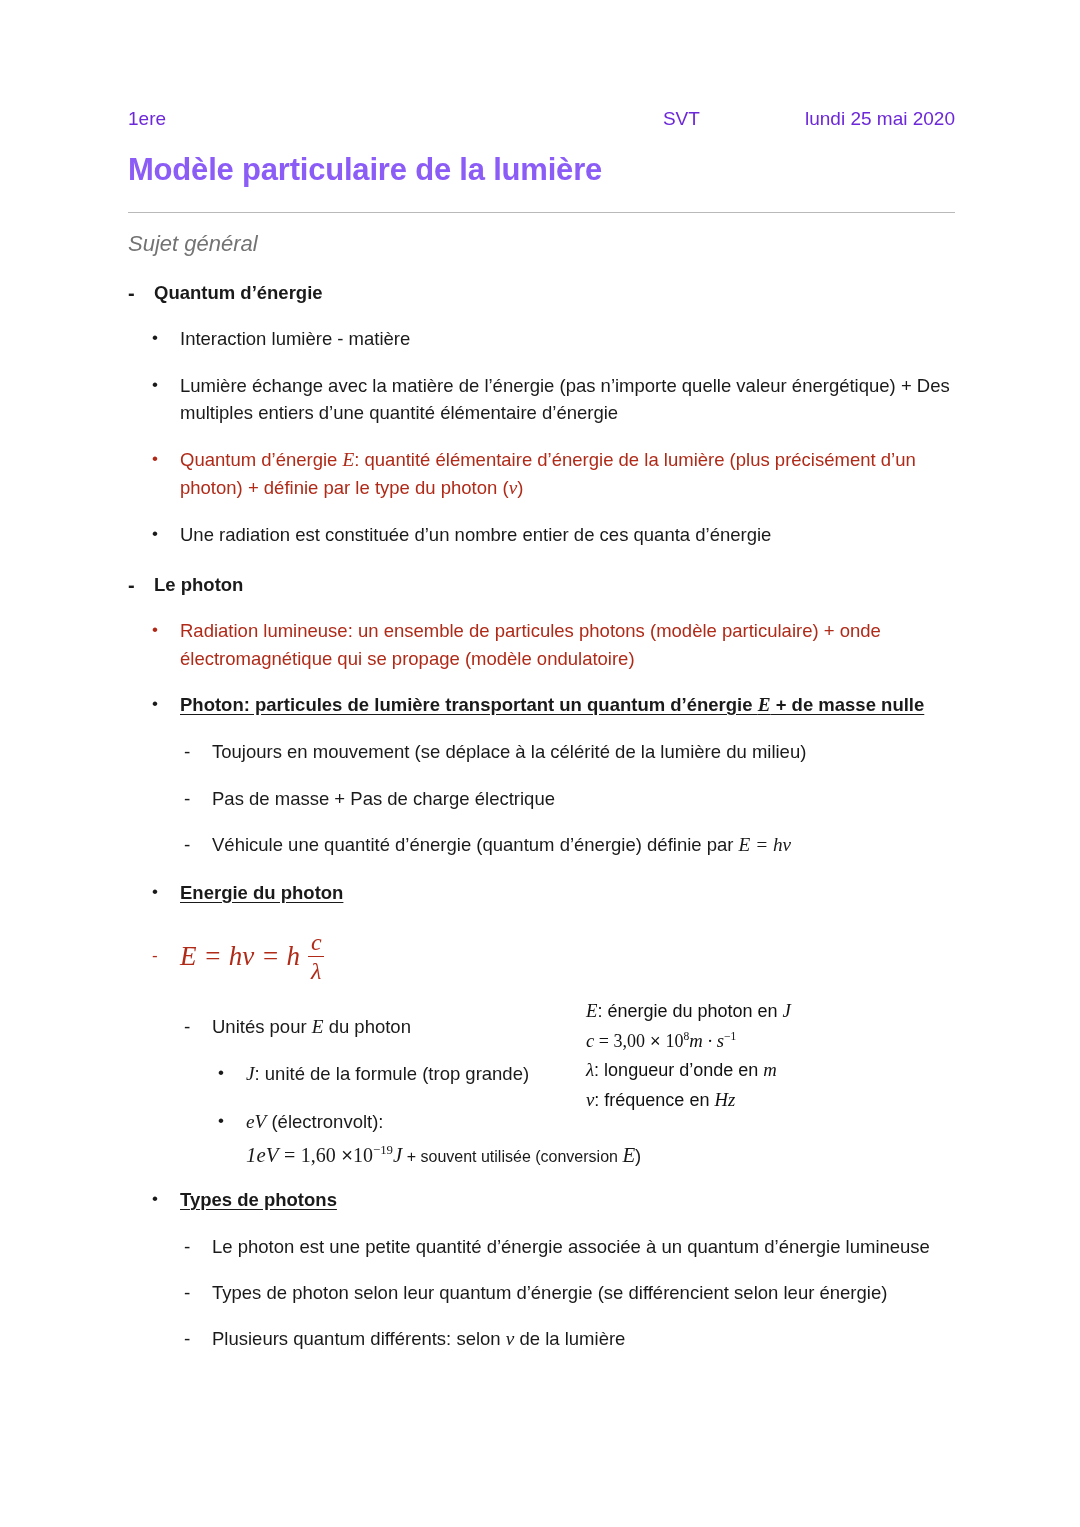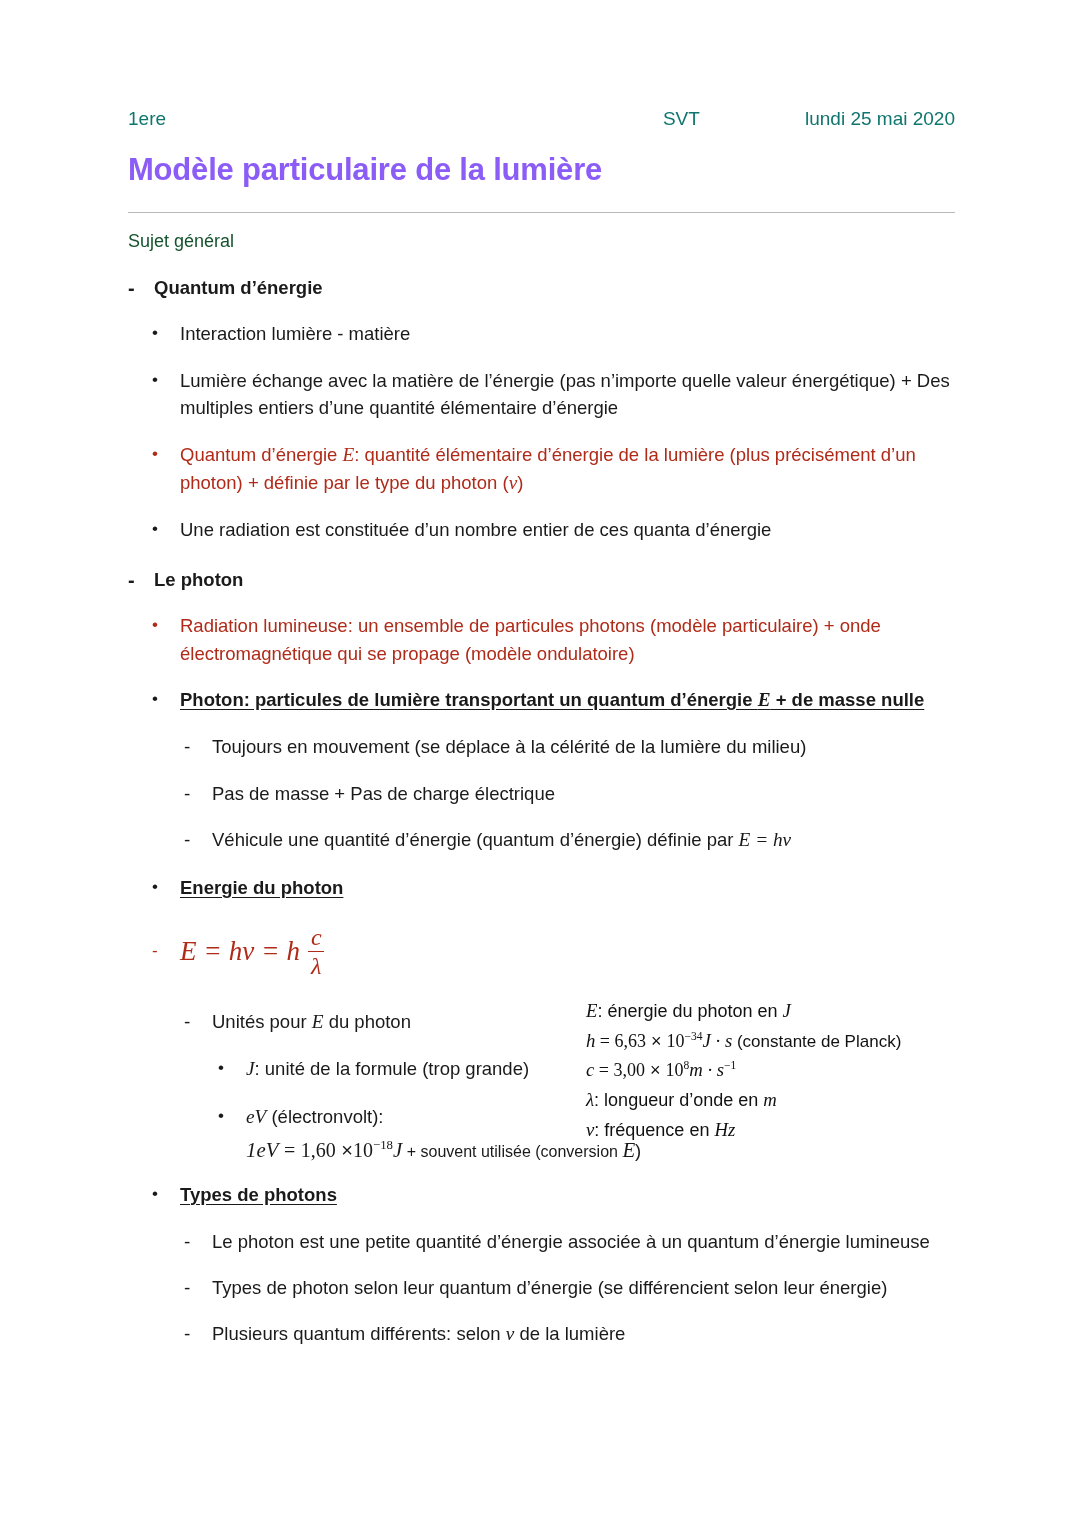--- a/index.html
+++ b/index.html
@@ -21,21 +21,21 @@
     top: 0;
     width: 827px;
   }
 
   
   .meta-row {
     display: flex;
     align-items: baseline;
     margin-top: 108px;
     font-size: 19px;
-    color: #0f766e;
+    color: #6d28d9;
   }
   .meta-left  { width: 33%; text-align: left; }
   .meta-mid   { width: 34%; text-align: center; padding-left: 262px; box-sizing: border-box; }
   .meta-right { width: 33%; text-align: right; }
 
   .doc-title {
     margin-top: 22px;
     font-size: 31px;
     font-weight: bold;
     color: #8b5cf6;
@@ -43,22 +43,23 @@
   }
 
   .rule {
     margin-top: 24px;
     border-top: 1.4px solid #b9b9b9;
     width: 827px;
   }
 
   .section-title {
     margin-top: 18px;
-    font-size: 18px;
-    color: #14532d;
+    font-size: 22px;
+    color: #737373;
+    font-style: italic;
   }
 
   
   .lvl1, .lvl2, .lvl3, .lvl4 {
     position: relative;
     font-size: 18.5px;
     line-height: 1.48;
   }
   .lvl1 { margin-left: 0px;   padding-left: 26px; margin-top: 22px; font-weight: bold; }
   .lvl2 { margin-left: 24px;  padding-left: 28px; margin-top: 19px; }
@@ -260,21 +261,21 @@
 
   <div class="lvl4">
     <span class="marker dot">•</span>
     <span class="m">eV</span><span> (électronvolt):</span>
   </div>
 
   <div class="conv-line">
     <span class="m">1eV</span>
     <span class="mr">=</span>
     <span class="mr">1,60</span>
-    <span>×</span><span class="mr">10</span><sup class="ex">−18</sup><span class="m">J</span><span style="font-size:16px"> + souvent utilisée (conversion </span><span class="m">E</span><span style="font-size:18.5px">)</span>
+    <span>×</span><span class="mr">10</span><sup class="ex">−19</sup><span class="m">J</span><span style="font-size:16px"> + souvent utilisée (conversion </span><span class="m">E</span><span style="font-size:18.5px">)</span>
   </div>
 
   <div class="lvl2">
     <span class="marker dot">•</span>
     <span class="u">Types de photons</span>
   </div>
 
   <div class="lvl3">
     <span class="marker dash">-</span>
     <span>Le photon est une petite quantité d’énergie associée à un quantum d’énergie lumineuse</span>
@@ -290,23 +291,20 @@
     <span>Plusieurs quantum différents: selon </span><span class="m">ν</span><span> de la lumière</span>
   </div>
 
 </div>
 
 <div class="legend">
   <div>
     <span class="m">E</span><span>: énergie du photon en </span><span class="m">J</span>
   </div>
   <div>
-    <span class="m">h</span><span class="mr"> = </span><span class="mr">6,63</span><span> × </span><span class="mr">10</span><sup class="ex">−34</sup><span class="m">J · s</span><span class="small"> (constante de Planck)</span>
-  </div>
-  <div>
     <span class="m">c</span><span class="mr"> = </span><span class="mr">3,00</span><span> × </span><span class="mr">10</span><sup class="ex">8</sup><span class="m">m · s</span><sup class="ex">−1</sup>
   </div>
   <div>
     <span class="m">λ</span><span>: longueur d’onde en </span><span class="m">m</span>
   </div>
   <div>
     <span class="m">ν</span><span>: fréquence en </span><span class="m">Hz</span>
   </div>
 </div>
 

